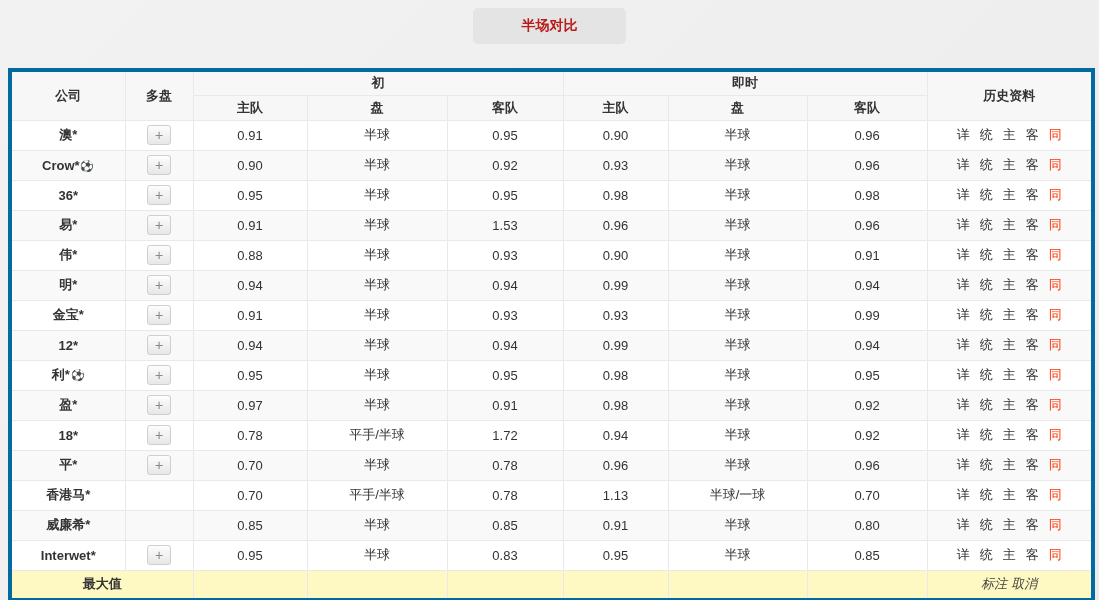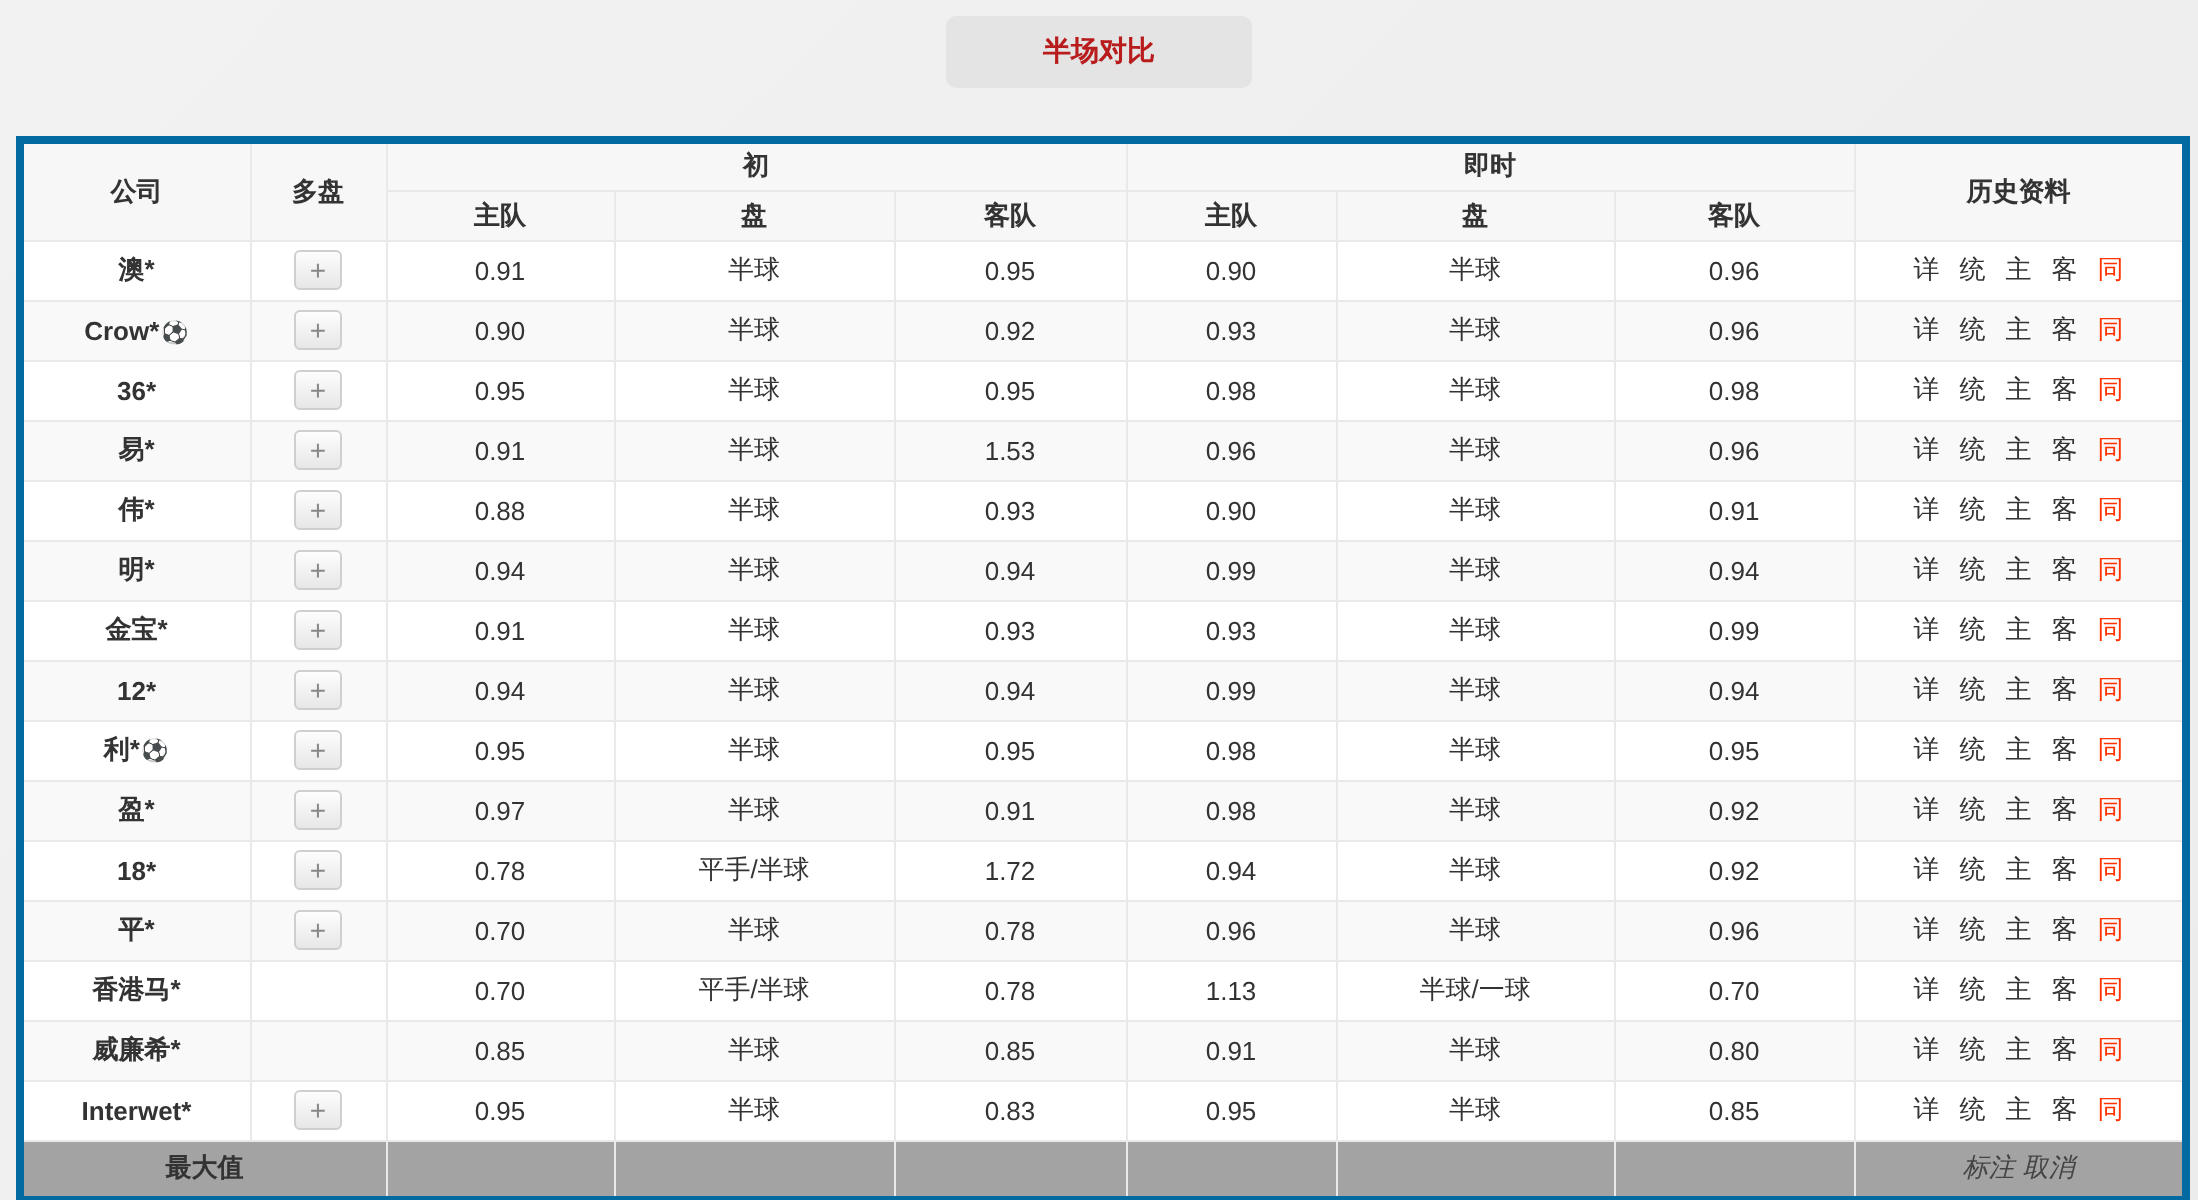--- a/index.html
+++ b/index.html
@@ -49,21 +49,21 @@
     display: inline-block; width: 24px; height: 20px; padding: 0;
     border: 1px solid #cfcfcf; border-radius: 3px;
     background: linear-gradient(#fdfdfd, #e7e7e7);
     color: #888; font-size: 14px; line-height: 17px;
     cursor: pointer; font-family: inherit;
   }
 
   .hist-link { margin: 0 5px; color: #333; text-decoration: none; cursor: pointer; }
   .hist-link.red { color: #ff3300; }
 
-  tfoot td { background: #a3a3a3; border-top: 1px solid #e0e0e0; }
+  tfoot td { background: #fef9c3; border-top: 1px solid #e0e0e0; }
   .footer-label { font-weight: bold; }
   .action-link { color: #444; margin: 0 2px; text-decoration: none; cursor: pointer; font-style: italic; }
 </style>
 </head>
 <body>
 
 <div class="page">
 
   <div class="tabbar">
     <div class="tab-group">

